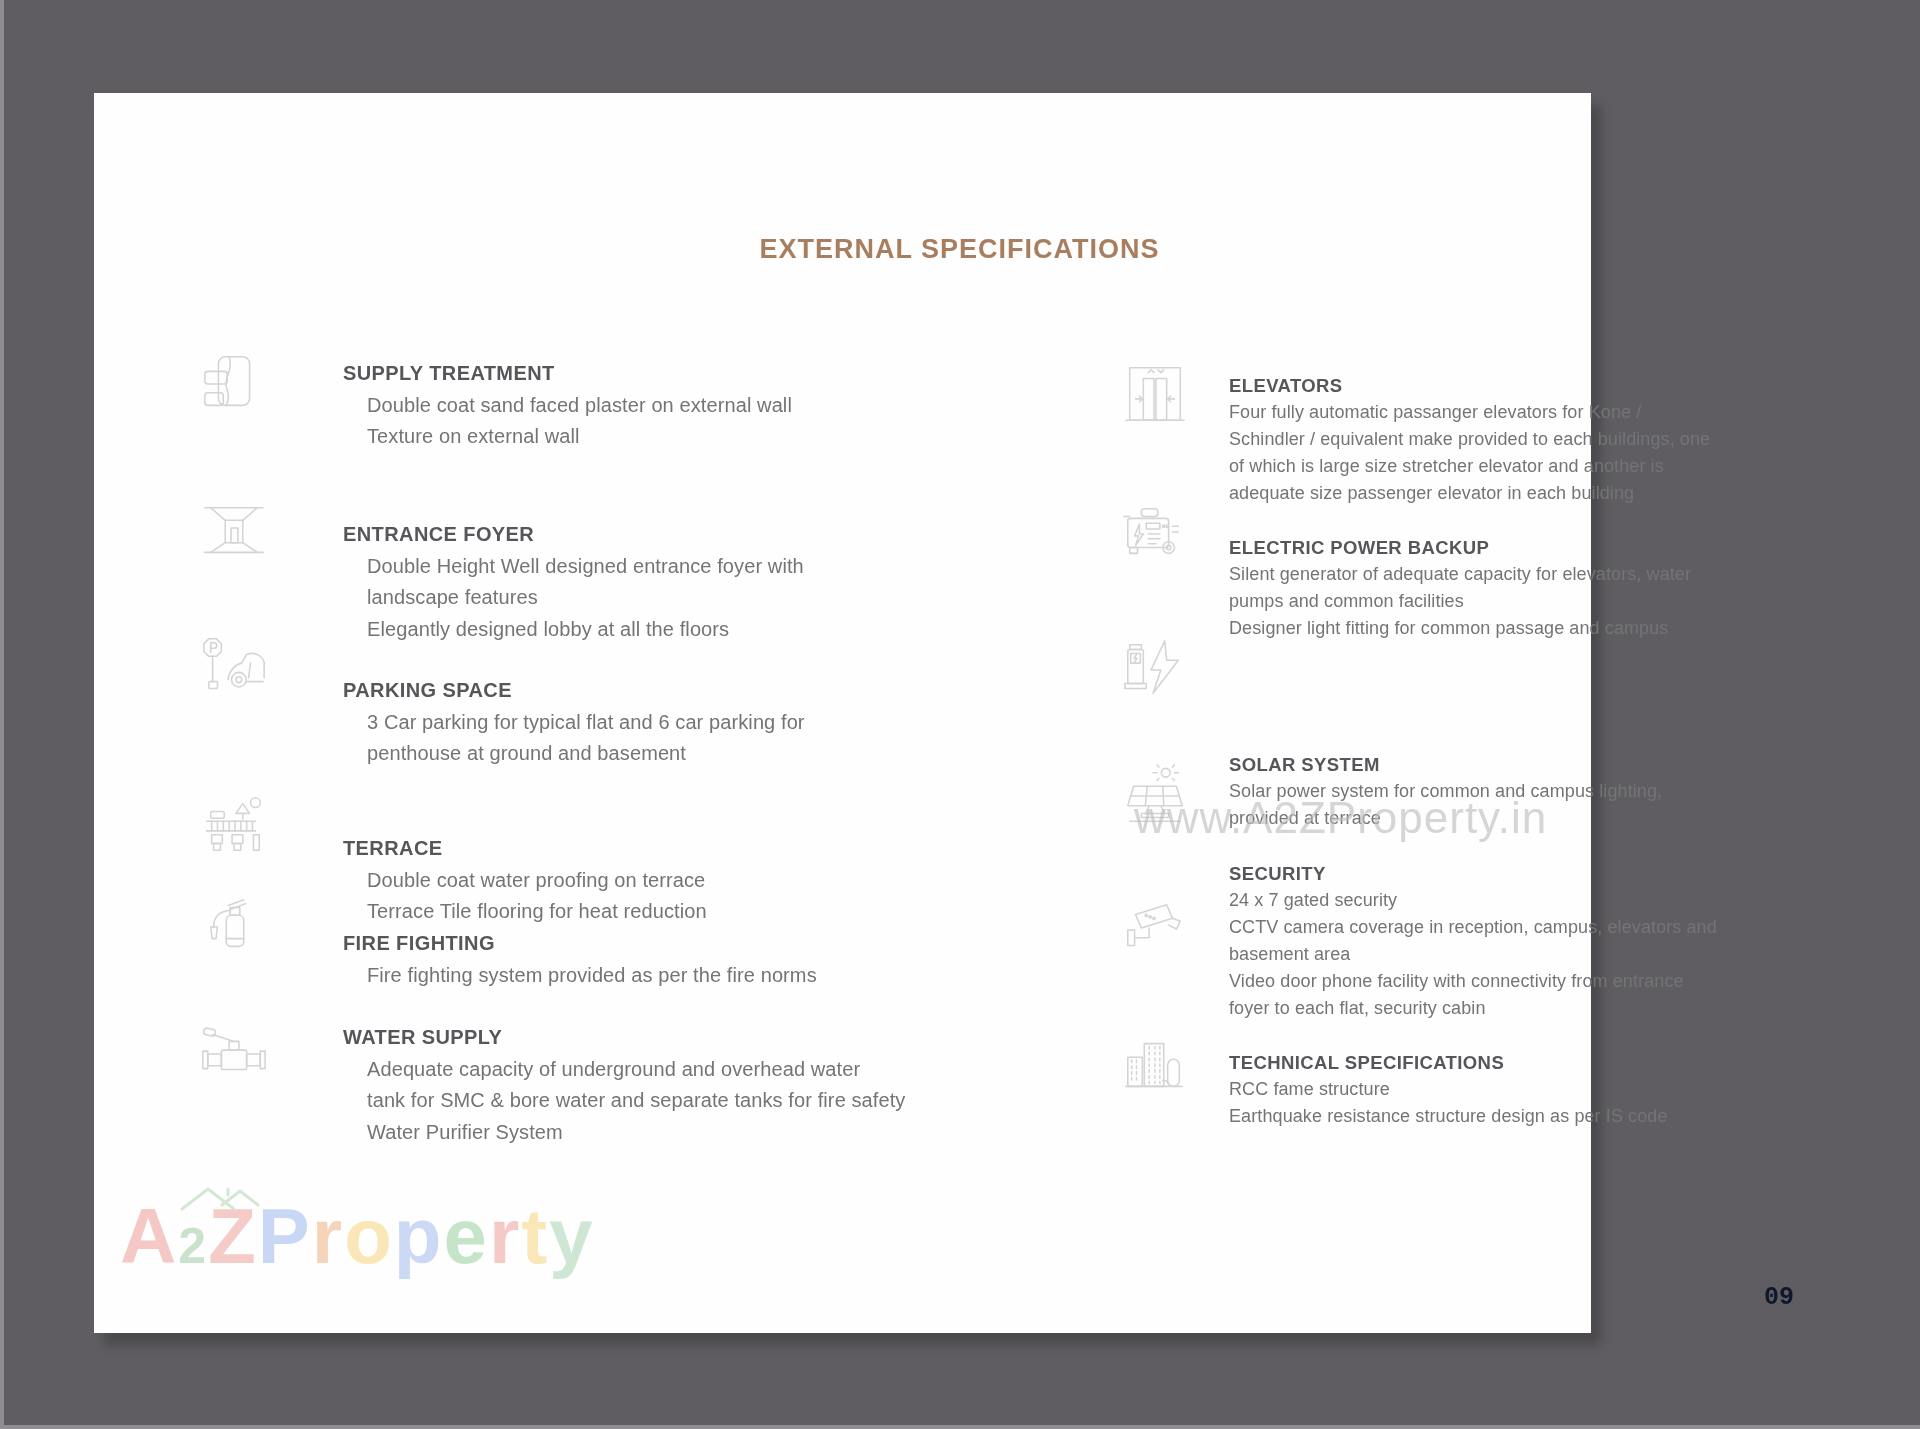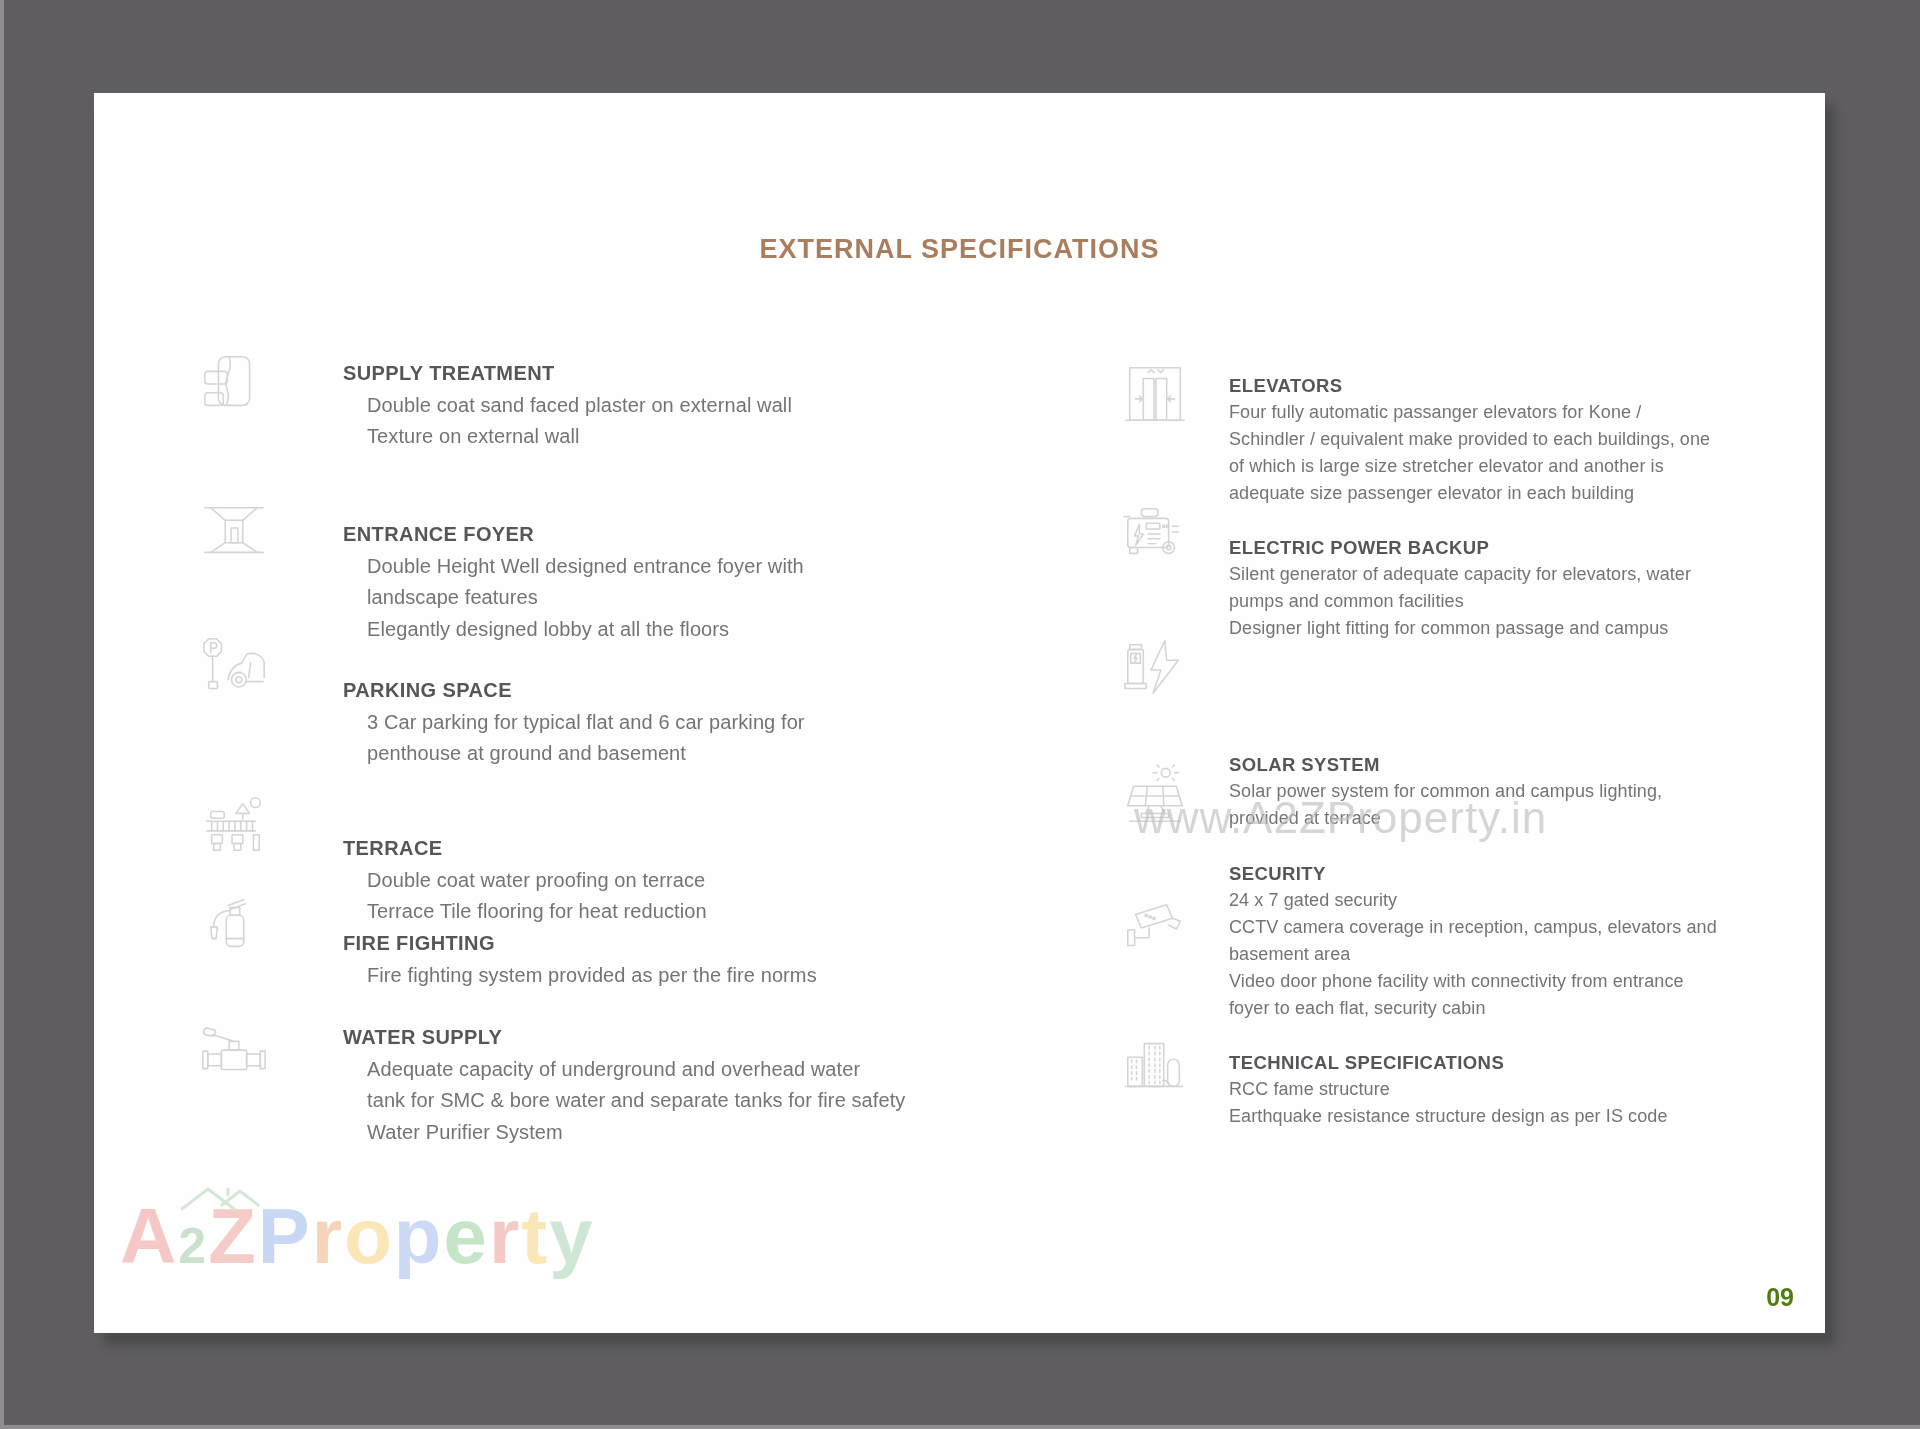--- a/index.html
+++ b/index.html
@@ -4,21 +4,21 @@
 <style>
   html,body{margin:0;padding:0;}
   body{
     width:1920px;height:1429px;position:relative;overflow:hidden;
     background:#5f5d61;
     font-family:"Liberation Sans","DejaVu Sans",sans-serif;
   }
   .frame-edge-left{position:absolute;left:0;top:0;width:4px;height:1429px;background:#8f8d92;}
   .frame-edge-bottom{position:absolute;left:0;bottom:0;width:1920px;height:4px;background:#8f8d92;}
   .page{
-    position:absolute;left:94px;top:93px;width:1731px;height:1240px;
+    position:absolute;left:94px;top:93px;width:1497px;height:1240px;
     background:#fefefe;box-shadow:10px 12px 10px rgba(0,0,0,0.22);
   }
   .title{
     position:absolute;left:0;top:141px;width:1731px;margin:0;
     text-align:center;font-size:27px;font-weight:700;letter-spacing:1px;
     color:#a87e5f;
   }
   section{position:absolute;}
   .icon{position:absolute;left:0;width:70px;height:70px;}
   .icon svg{width:100%;height:100%;display:block;}
@@ -37,21 +37,21 @@
   }
   .logo{
     position:absolute;left:26px;top:1098px;height:110px;
     font-weight:700;font-size:78px;letter-spacing:2px;opacity:0.75;white-space:nowrap;
   }
   .logo .ltr{display:inline-block;vertical-align:baseline;}
   .logo-roofs{position:absolute;left:58px;top:-8px;width:100px;height:30px;}
   .logo-roofs *{fill:none;stroke:#c5e0c6;stroke-width:3;stroke-linecap:round;stroke-linejoin:round;}
   .page-number{
     position:absolute;left:1640px;top:1190px;width:60px;text-align:right;
-    font-size:25px;font-weight:700;color:#4d7c0f;
+    font-size:25px;font-weight:700;color:#0f172a;font-family:Liberation Mono, monospace;
   }
 </style>
 </head>
 <body>
 
 <div class="frame-edge-left"></div>
 <div class="frame-edge-bottom"></div>
 
 <div class="page">
 

